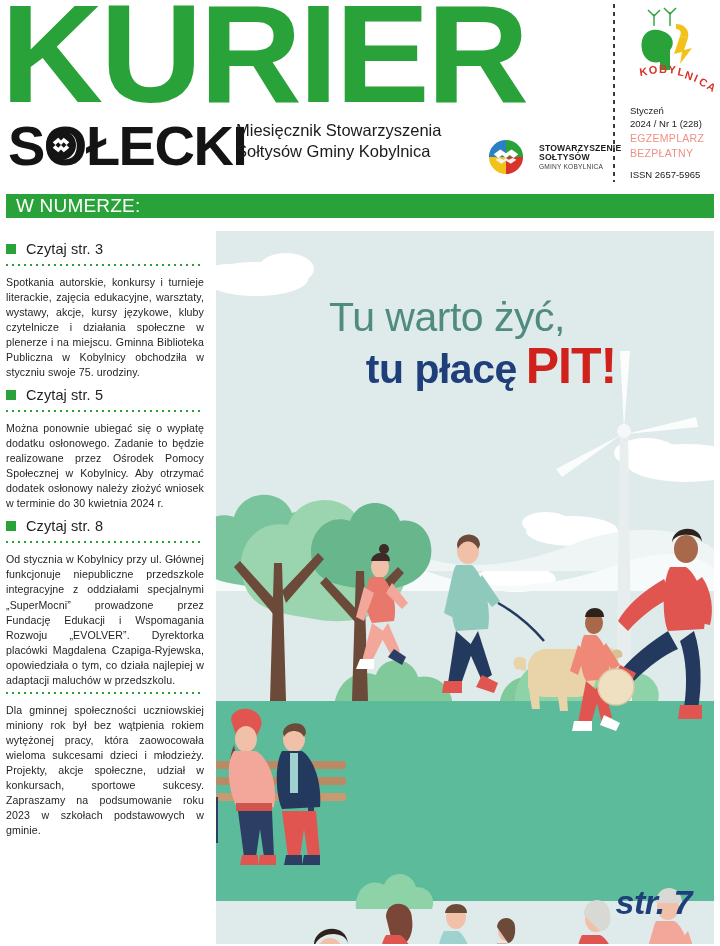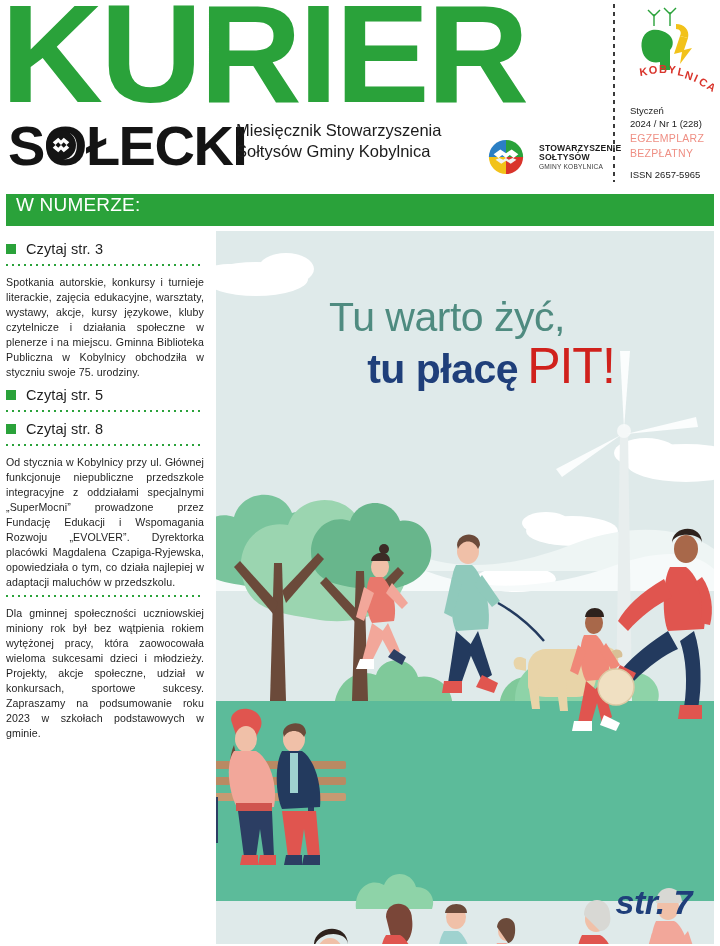--- a/index.html
+++ b/index.html
@@ -59,22 +59,22 @@
   
   .kob-logo { position: absolute; left: 630px; top: 6px; width: 84px; height: 86px; }
   .issue-info { position: absolute; left: 630px; top: 104px; width: 88px; line-height: 1.42; }
   .issue-info .month { font-size: 9.5px; color: #1b1b1b; }
   .issue-info .num  { font-size: 9.5px; color: #1b1b1b; }
   .issue-info .free1, .issue-info .free2 { font-size: 10.5px; color: #ef8f84; letter-spacing: .3px; }
   .issue-info .issn { font-size: 9.5px; color: #1b1b1b; margin-top: 7px; }
 
   
   .banner {
-    position: absolute; left: 6px; top: 194px; width: 708px; height: 32px;
-    background: #2aa23a; display: flex; align-items: flex-start;
+    position: absolute; left: 6px; top: 194px; width: 708px; height: 24px;
+    background: #2aa23a; display: flex; align-items: center;
   }
   .banner span {
     color: #fff; font-size: 19px; font-weight: 400; letter-spacing: .2px;
     padding-left: 10px;
   }
 
   
   .leftcol {
     position: absolute; left: 6px; top: 234px; width: 198px; height: 712px;
     overflow: hidden;
@@ -103,21 +103,21 @@
   }
   .illus svg { display: block; width: 498px; height: 713px; }
 
   .headline { position: absolute; left: 0; top: 66px; width: 498px; text-align: center; pointer-events: none; }
   .hl1 {
     font-size: 41px; font-weight: 400; color: #4f8b80; letter-spacing: -.5px;
     line-height: 1.02; display: block; padding-right: 36px;
   }
   .hl2row { display: block; line-height: 1.02; margin-top: 2px; padding-left: 52px; }
   .hl2 { font-size: 41px; font-weight: 700; color: #1f3f7a; letter-spacing: -.5px; }
-  .hl3 { font-size: 50px; font-weight: 400; color: #d0211c; letter-spacing: -1px; margin-left: 9px; }
+  .hl3 { font-size: 50px; font-weight: 700; color: #d0211c; letter-spacing: -1px; margin-left: 9px; }
 
   .strpage {
     position: absolute; right: 22px; bottom: 22px;
     font-size: 34px; font-weight: 700; color: #1f3f7a; letter-spacing: -.5px; font-style: italic;
   }
 </style>
 </head>
 <body>
 
 <div class="page">
@@ -214,20 +214,21 @@
     <div>
       <p class="blurb">Spotkania autorskie, konkursy i turnieje literackie, zajęcia edukacyjne, warsztaty, wystawy, akcje, kursy językowe, kluby czytelnicze i działania społeczne w plenerze i na miejscu. Gminna Biblioteka Publiczna w Kobylnicy obchodziła w styczniu swoje 75. urodziny.</p>
       <div class="readmore">
         <span class="sq"></span>
         <span class="lbl">Czytaj str. 5</span>
       </div>
       <div class="dots"></div>
     </div>
 
     <div>
+      <p class="blurb">Można ponownie ubiegać się o wypłatę dodatku osłonowego. Zadanie to będzie realizowane przez Ośrodek Pomocy Społecznej w Kobylnicy. Aby otrzymać dodatek osłonowy należy złożyć wniosek w terminie do 30 kwietnia 2024 r.</p>
       <div class="readmore">
         <span class="sq"></span>
         <span class="lbl">Czytaj str. 8</span>
       </div>
       <div class="dots"></div>
     </div>
 
     <div>
       <p class="blurb">Od stycznia w Kobylnicy przy ul. Głównej funkcjonuje niepubliczne przedszkole integracyjne z oddziałami specjalnymi „SuperMocni” prowadzone przez Fundację Edukacji i Wspomagania Rozwoju „EVOLVER”. Dyrektorka placówki Magdalena Czapiga-Ryjewska, opowiedziała o tym, co działa najlepiej w adaptacji maluchów w przedszkolu.</p>
       <div class="dots"></div>

